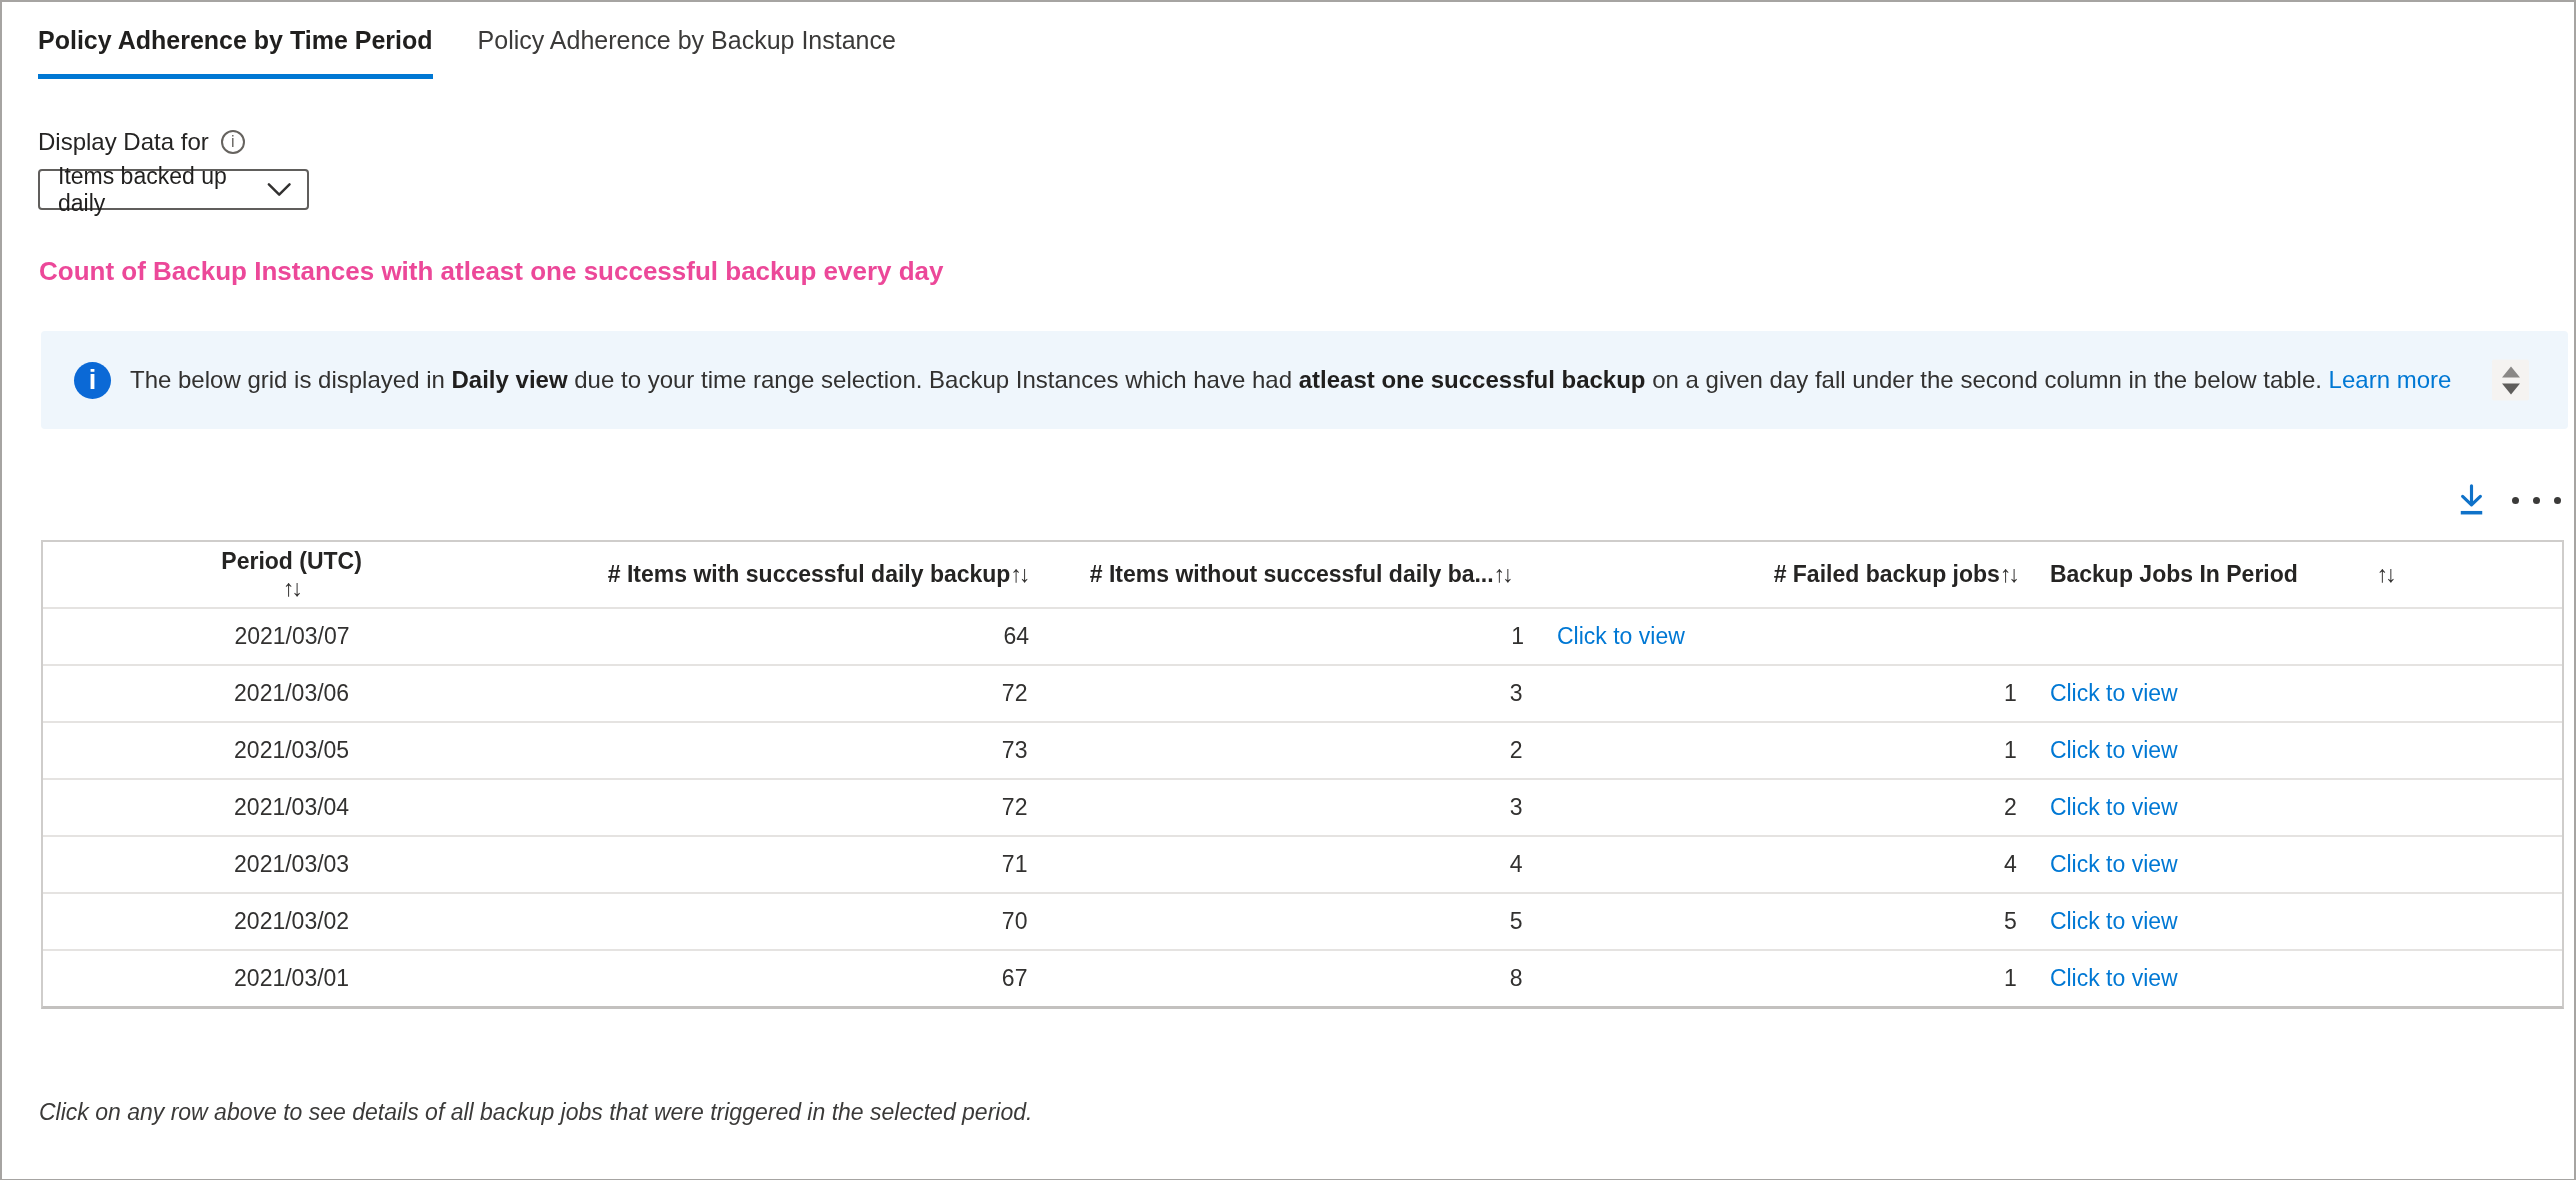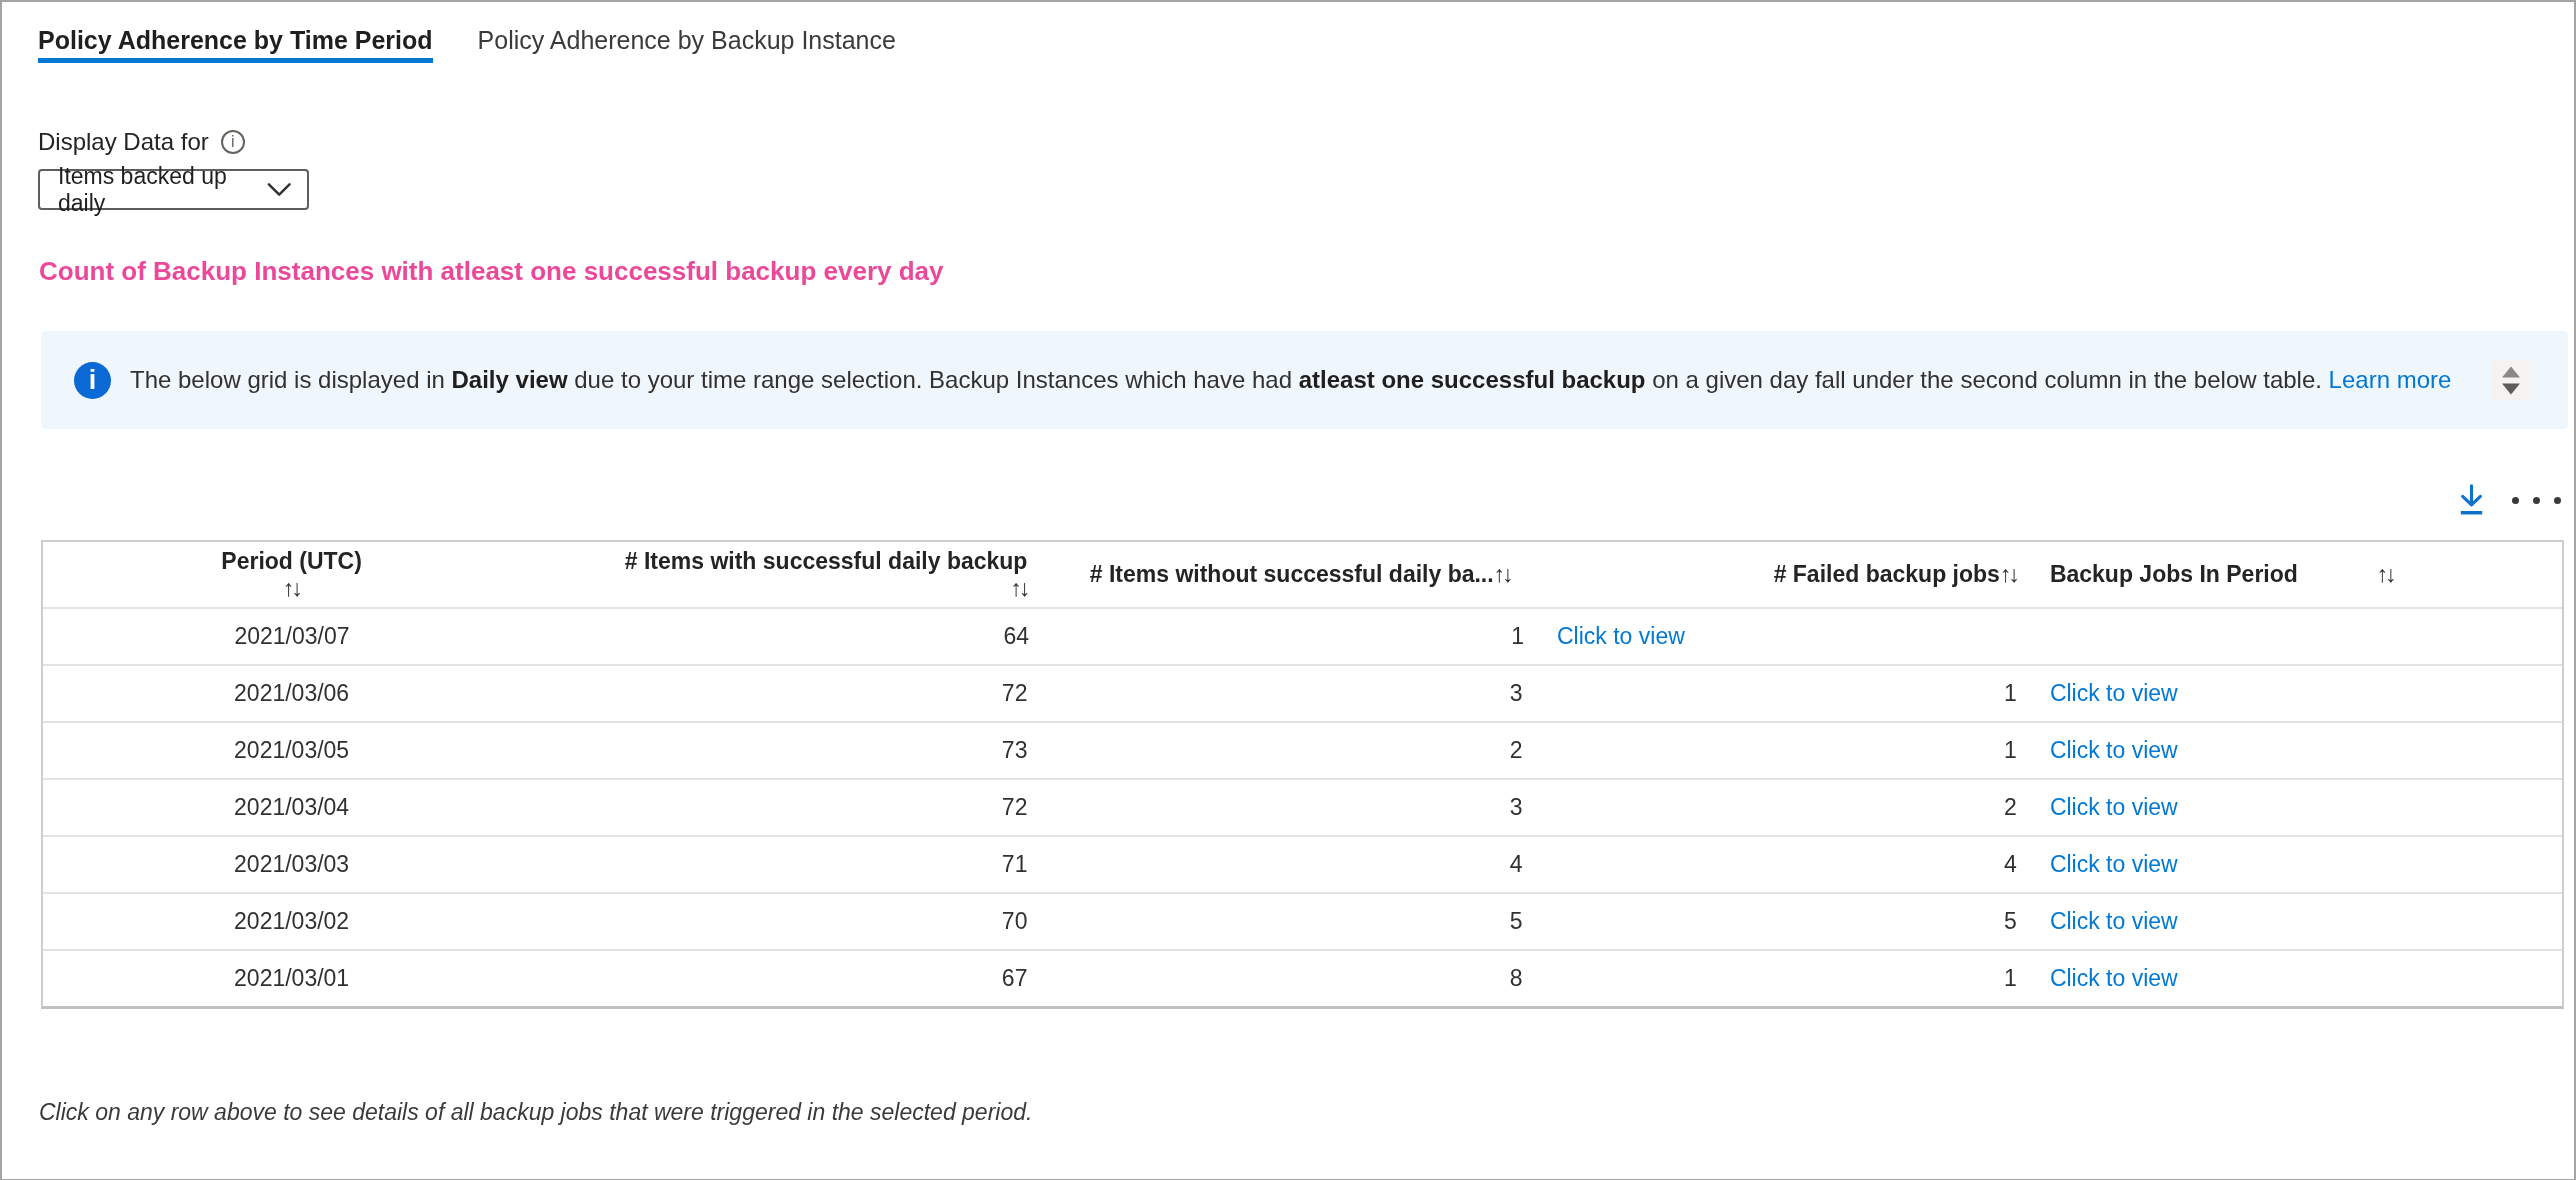--- a/index.html
+++ b/index.html
@@ -5,21 +5,21 @@
   * { margin:0; padding:0; box-sizing:border-box; }
   html,body { background:#ffffff; }
   body { font-family:"Liberation Sans","DejaVu Sans",sans-serif; color:#323130; }
   .screen {
     position:relative; width:2576px; height:1181px;
     border:2px solid #a6a4a2; background:#ffffff; overflow:hidden;
   }
 
   
   .tabs { position:absolute; left:36px; top:20px; display:flex; gap:45px; }
-  .tab { font-size:25px; line-height:36px; padding-bottom:0; cursor:pointer; color:#3b3a39; }
+  .tab { font-size:25px; line-height:36px; padding-bottom:16px; cursor:pointer; color:#3b3a39; }
   .tab.active { color:#201f1e; font-weight:700; border-bottom:5px solid #0078d4; }
 
   
   .filter-label-row { position:absolute; left:36px; top:126px; display:flex; align-items:center; gap:12px; }
   .filter-label { font-size:24px; font-weight:400; color:#252423; }
   .info-outline-icon {
     width:24px; height:24px; border:2px solid #66635f; border-radius:50%;
     display:flex; align-items:center; justify-content:center;
     font-size:16px; color:#66635f; font-weight:400;
   }
@@ -68,21 +68,21 @@
   .grid {
     position:absolute; left:39px; top:538px; width:2523px;
     border:2px solid #cfcdcb; border-bottom:3px solid #c3c1bf;
     background:#fff;
   }
   .g-row { display:flex; align-items:center; height:57px; border-top:2px solid #e5e3e1; }
   .g-header { height:65px; border-top:none; font-weight:700; color:#252423; }
   .g-cell { font-size:23px; overflow:hidden; white-space:nowrap; }
   .c1 { width:513px; padding-left:24px; padding-right:39px; display:flex; align-items:center; justify-content:flex-start;flex-direction:column; }
   .g-header .c1 { justify-content:space-between; }
-  .c2 { width:505px; padding-right:32px; display:flex; align-items:flex-end; justify-content:flex-end;flex-direction:column; }
+  .c2 { width:505px; padding-right:32px; display:flex; align-items:flex-start; justify-content:flex-end; }
   .c3 { width:496px; padding-right:32px; display:flex; align-items:center; justify-content:flex-end; }
   .g-header .c3 { padding-right:44px; }
   .c4 { width:496px; padding-right:33px; display:flex; align-items:center; justify-content:flex-end; }
   .c5 { width:513px; display:flex; align-items:center; justify-content:flex-start; }
   .sort-icon { font-size:23px; letter-spacing:-3px; color:#323130; font-weight:400; cursor:pointer; }
   .g-header .c5 .sort-icon { margin-left:79px; }
   .link { color:#0078d4; cursor:pointer; text-decoration:none; font-size:23px; }
   .g-row:not(.g-header) { cursor:pointer; }
 
   

